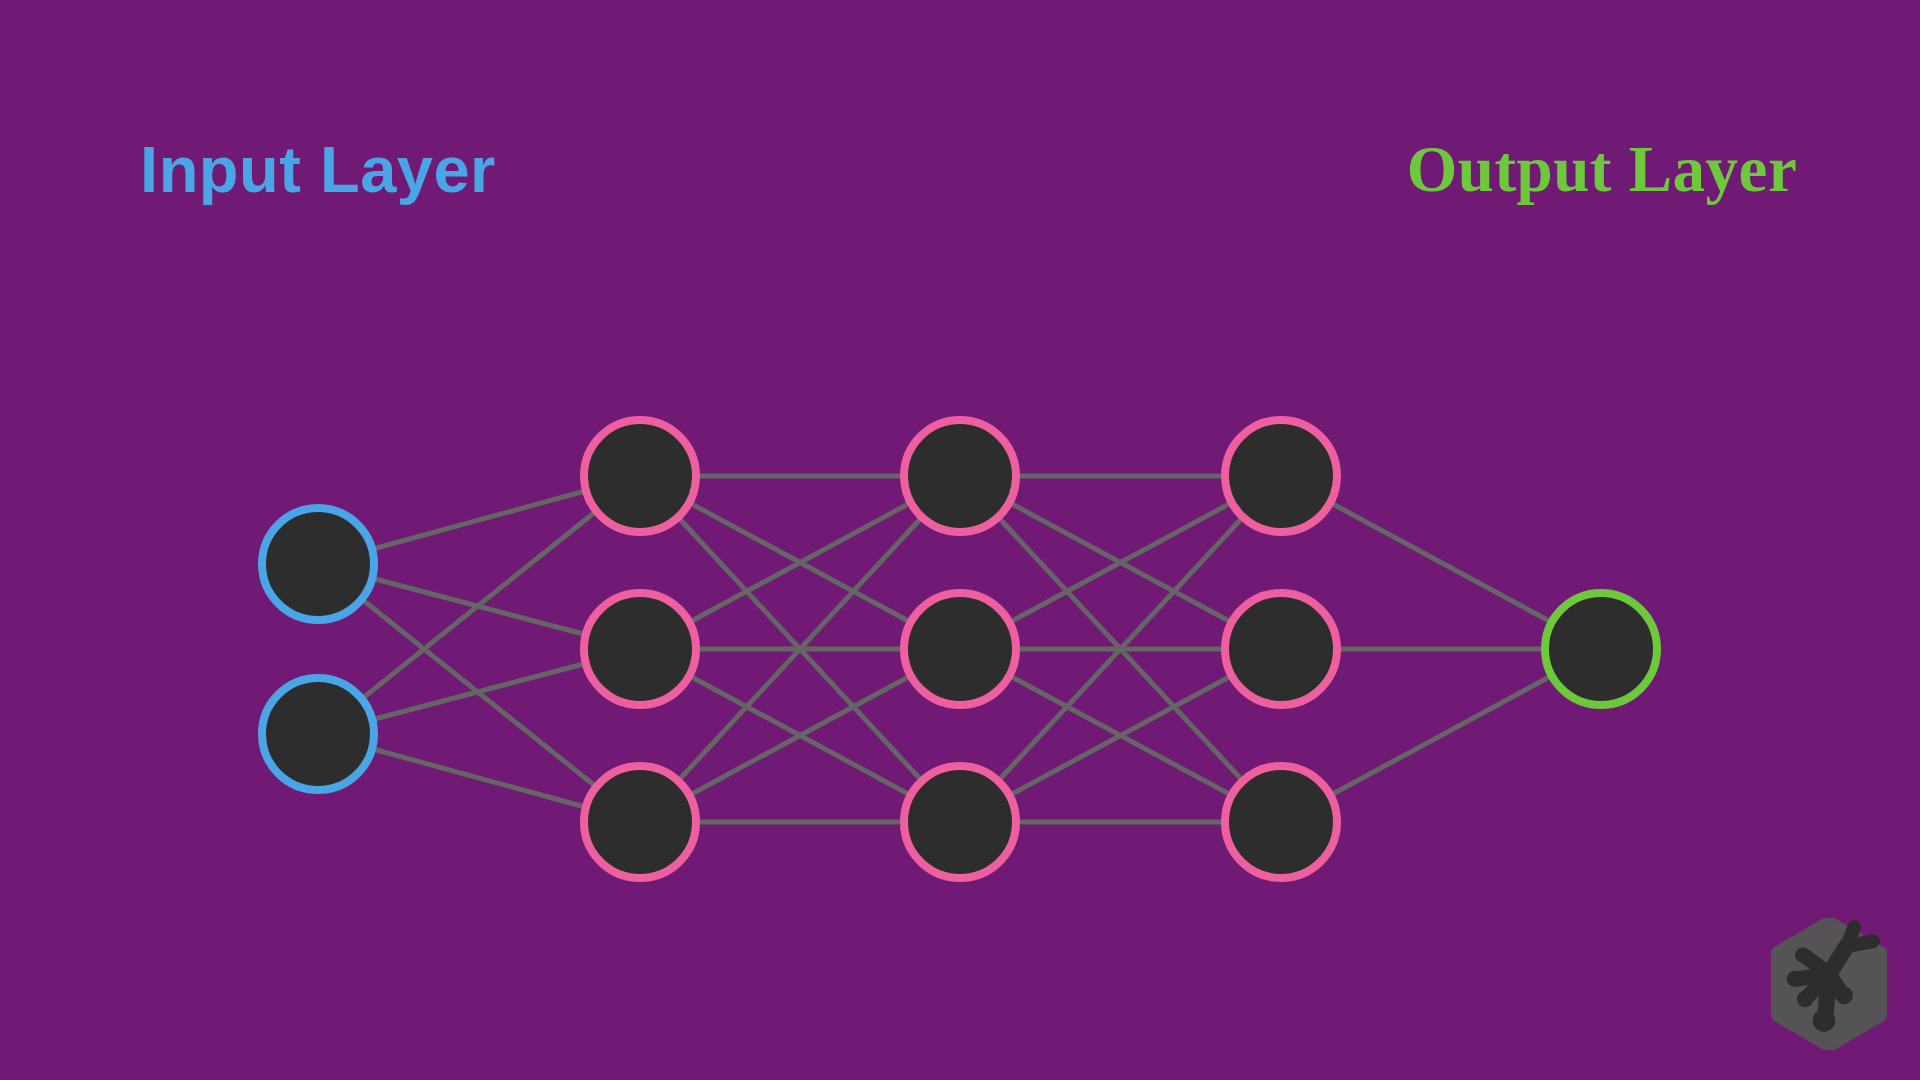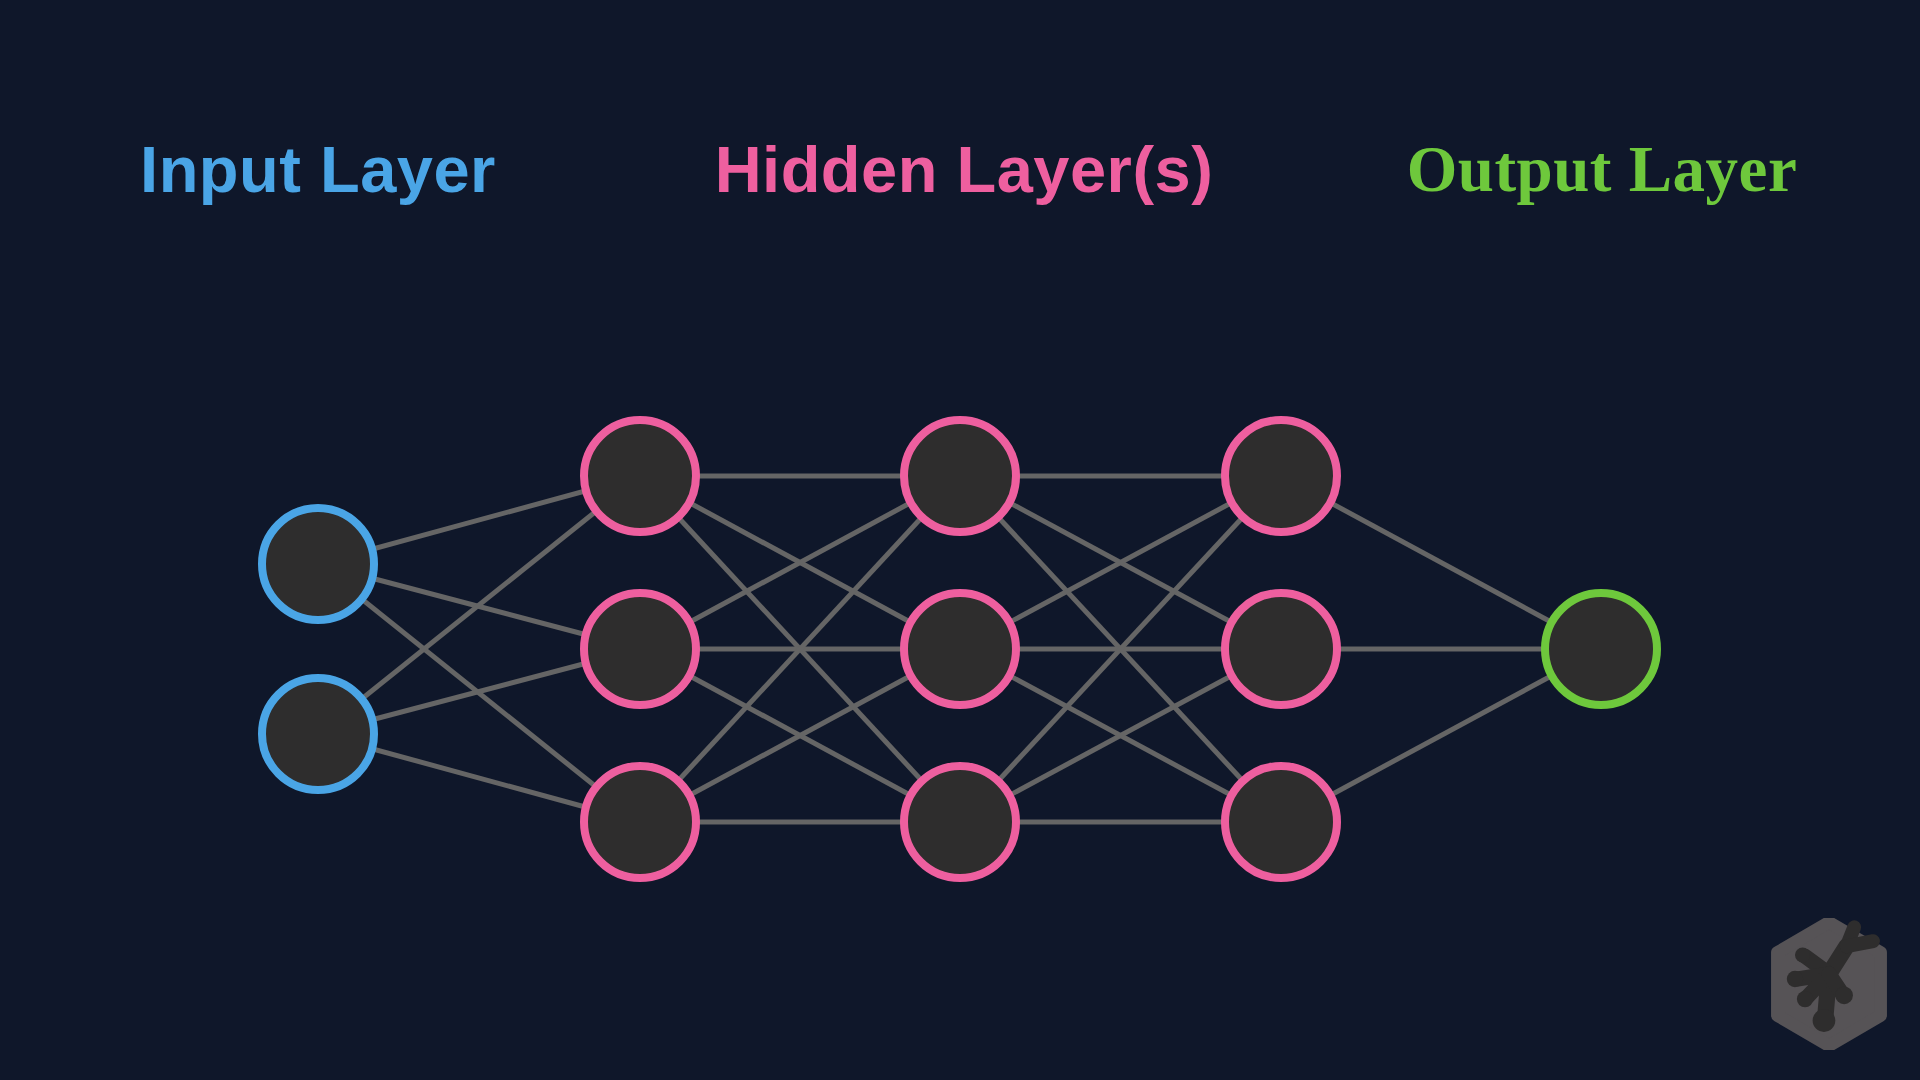--- a/index.html
+++ b/index.html
@@ -34,25 +34,24 @@
     display: block;
   }
   .logo-svg {
     position: absolute;
     display: block;
   }
 </style>
 </head>
 <body style="background: rgb(46, 45, 45);">
 
-<div class="stage" style="background: #0f172a;">
+<div class="stage" style="background: #701a75;">
 
   <div class="layer-title" style="color: rgb(74, 165, 230); left: 318px;">Input Layer</div>
 
-  <div class="layer-title" style="color: rgb(238, 95, 159); left: 964px;">Hidden Layer(s)</div>
 
   <div class="layer-title" style="color: rgb(110, 200, 60); left: 1602px; font-family: Liberation Serif, serif;">Output Layer</div>
 
   <svg class="network-svg" viewBox="0 0 1920 1080" xmlns="http://www.w3.org/2000/svg">
     <g>
         <line x1="318" y1="564" x2="640" y2="476" stroke="#656565" stroke-width="5"></line>
         <line x1="318" y1="564" x2="640" y2="649" stroke="#656565" stroke-width="5"></line>
         <line x1="318" y1="564" x2="640" y2="822" stroke="#656565" stroke-width="5"></line>
         <line x1="318" y1="734" x2="640" y2="476" stroke="#656565" stroke-width="5"></line>
         <line x1="318" y1="734" x2="640" y2="649" stroke="#656565" stroke-width="5"></line>

